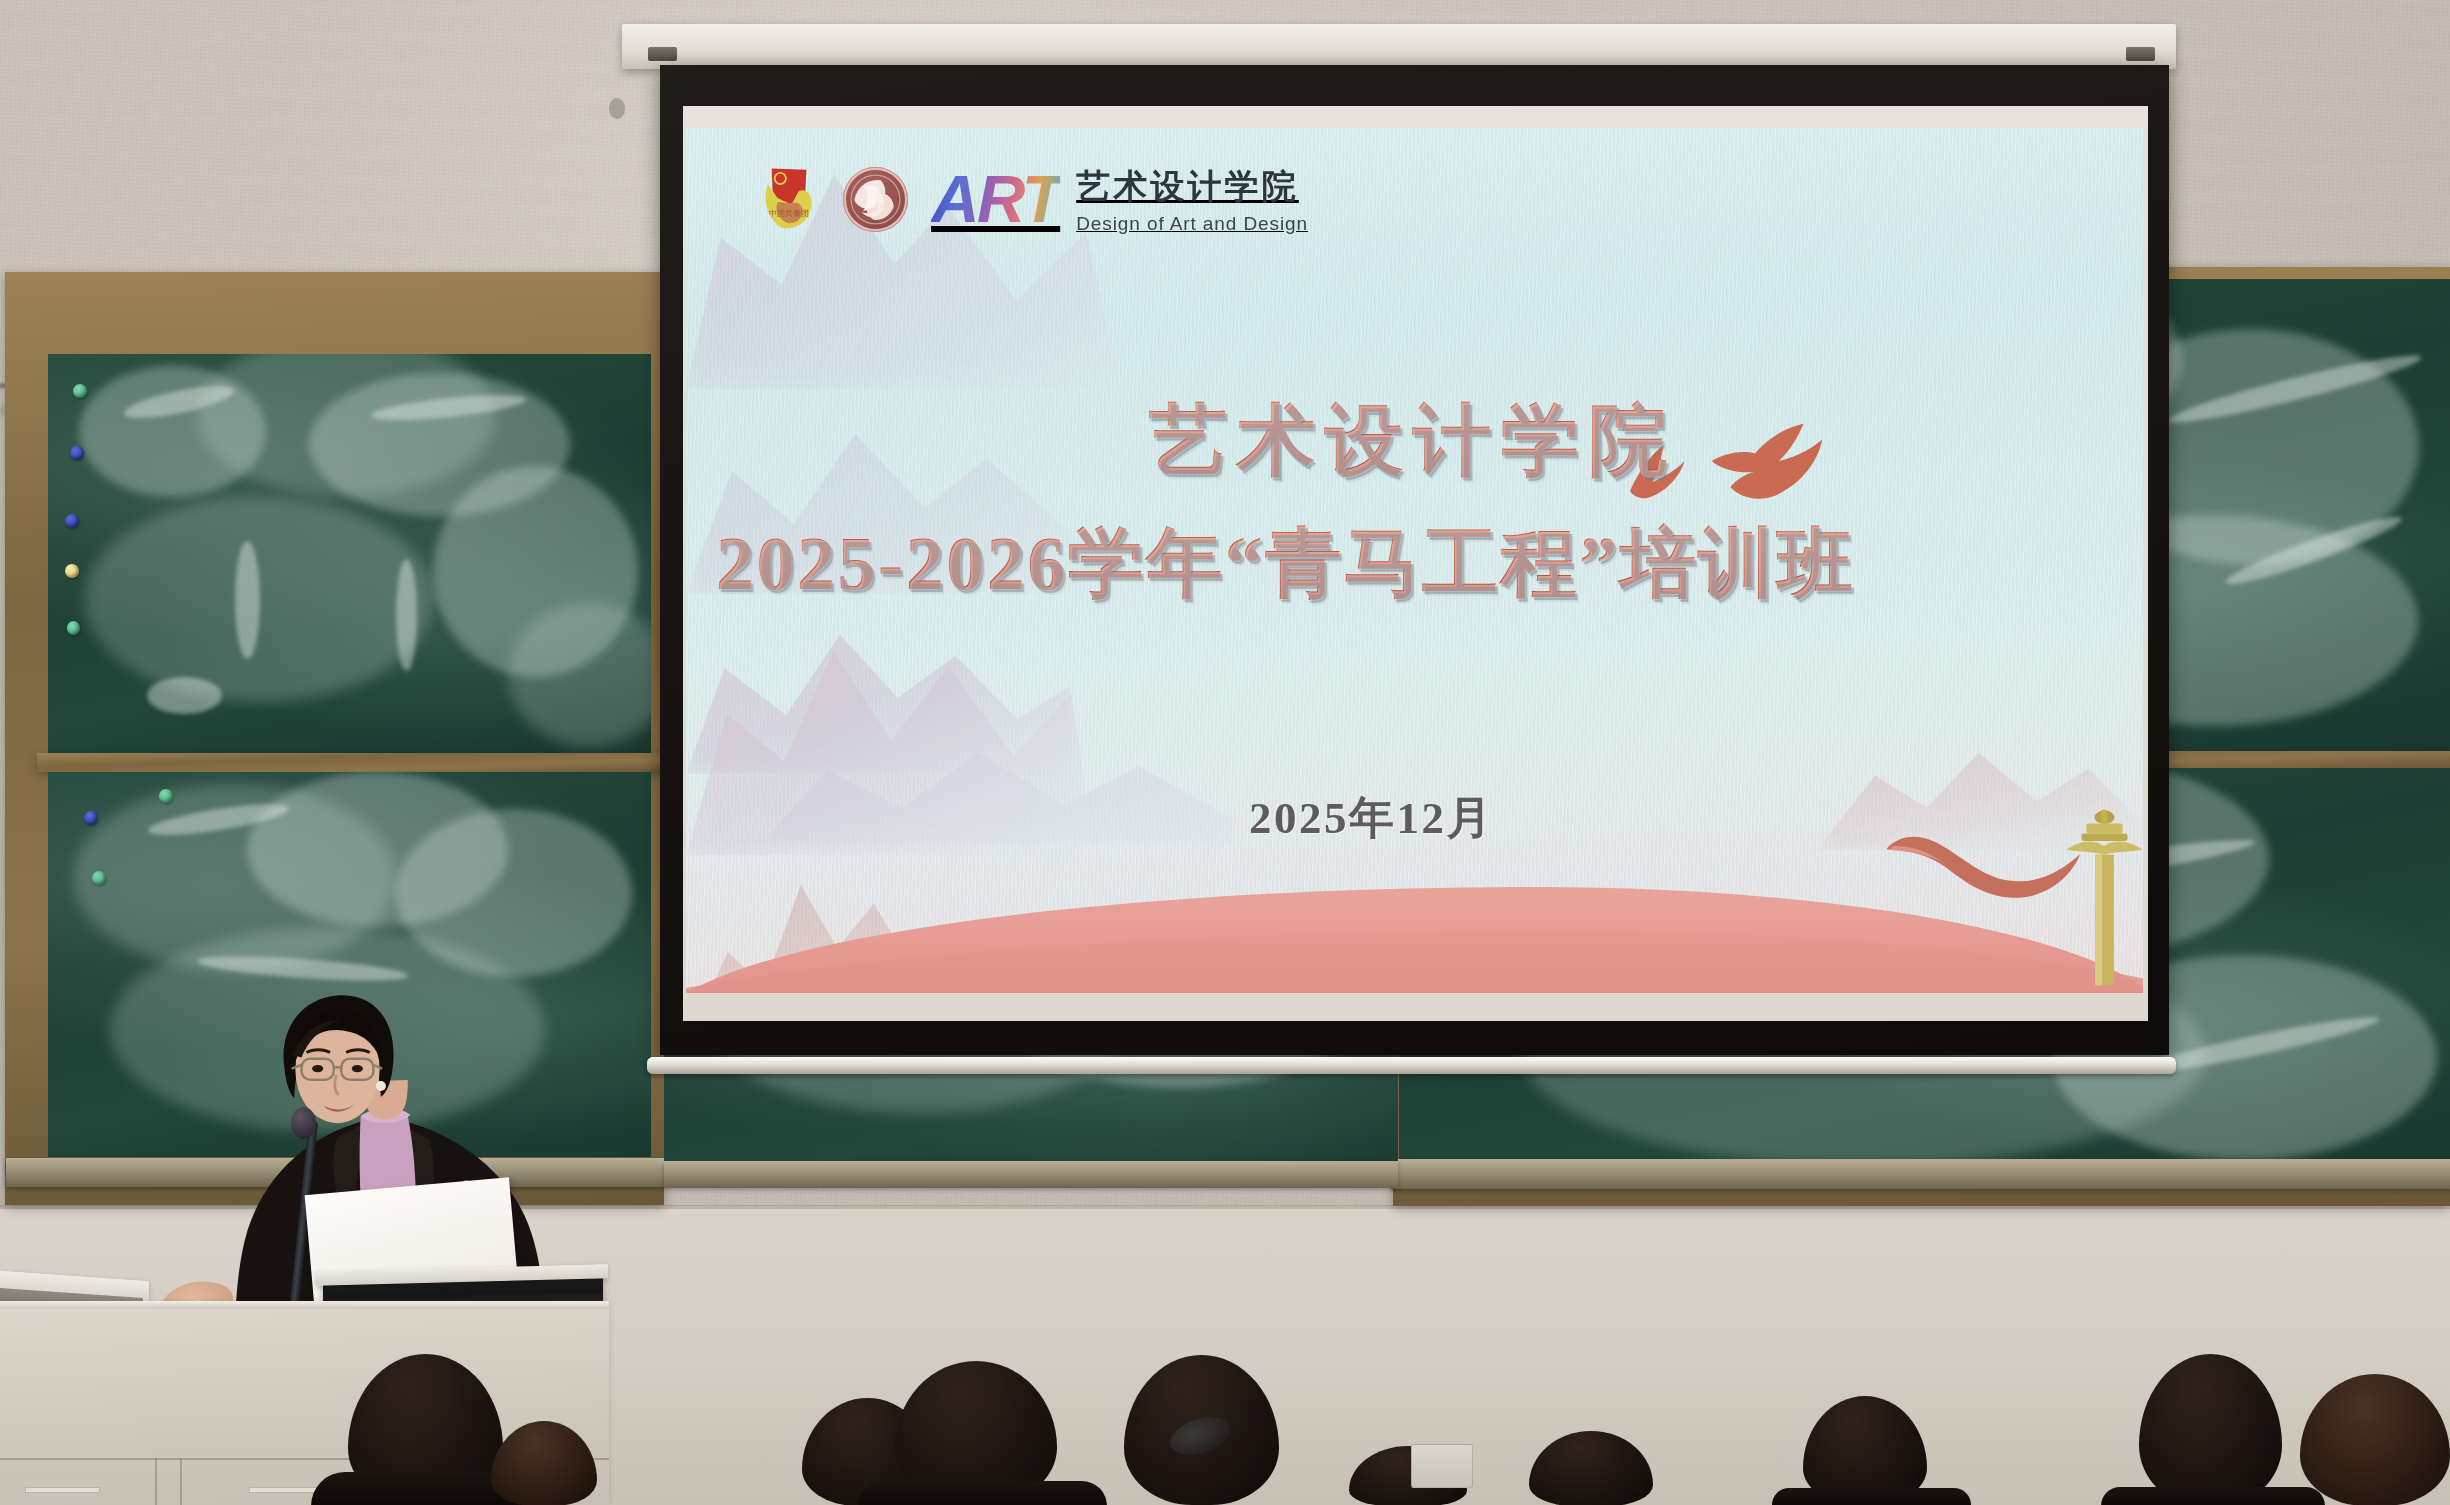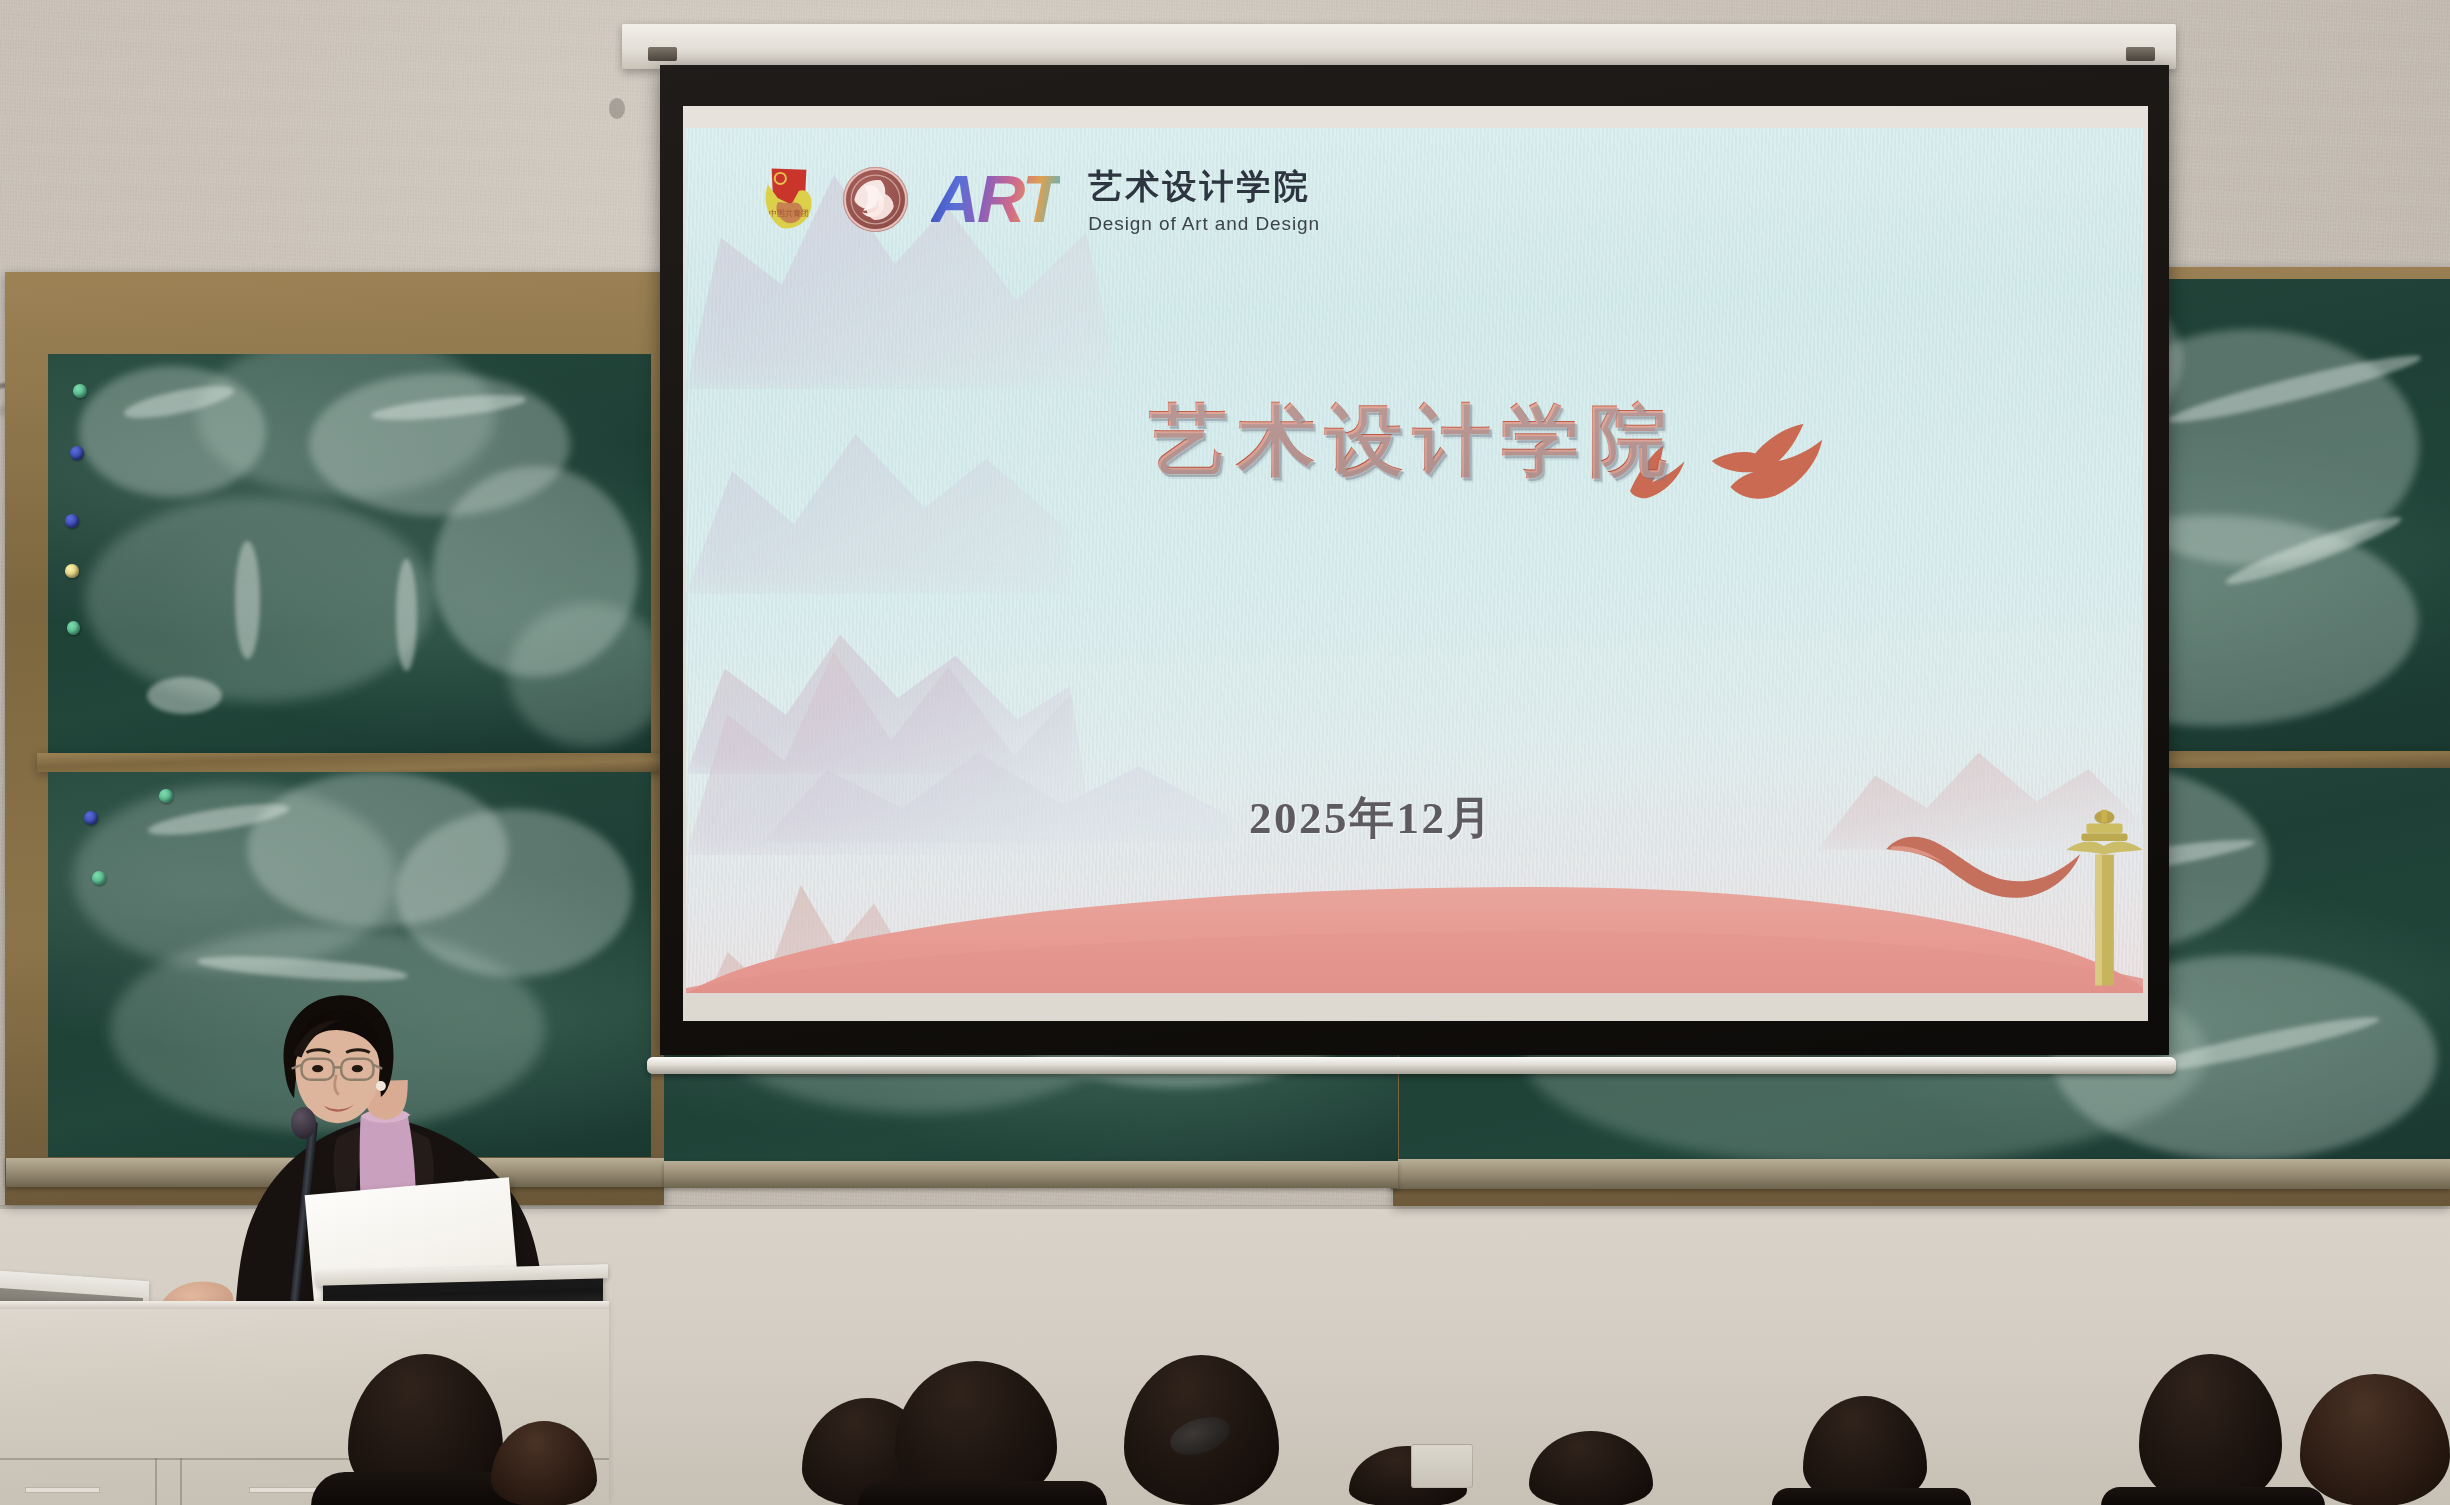--- a/index.html
+++ b/index.html
@@ -379,21 +379,21 @@
 
       <div class="seal">
         <svg viewBox="0 0 104 104" width="65" height="65" style="position:absolute;inset:0;">
           <circle cx="52" cy="52" r="49" fill="none" stroke="#f0cfc9" stroke-width="2.5" opacity=".8"></circle>
           <circle cx="52" cy="52" r="39" fill="none" stroke="#f0cfc9" stroke-width="2" opacity=".6"></circle>
           <path d="M34 30 C44 44 40 62 32 70 C46 70 58 58 58 42 C58 34 50 28 42 30 Z" fill="#fdf3f0"></path>
           <path d="M56 38 C68 48 70 66 58 76 C48 84 36 80 30 72 C44 78 58 70 58 56 Z" fill="#fbeae6"></path>
         </svg>
       </div>
 
-      <div style="display:flex;align-items:center;gap:28px;">
+      <div style="display:flex;align-items:center;gap:16px;text-decoration:underline;">
         <div class="art-mark" style="font-size:67px;">ART</div>
         <div style="display:flex;flex-direction:column;gap:2.5px;">
           <div class="school-cn" style="font-size:34px;">艺术设计学院</div>
           <div class="school-en" style="font-size:19px;">Design of Art and Design</div>
         </div>
       </div>
     </div>
 
     <div class="bird" style="left:939px;top:311px;width:93px;height:68px;">
       <svg viewBox="0 0 150 110" width="93" height="68">
@@ -401,20 +401,21 @@
       </svg>
     </div>
     <div class="bird" style="left:1023px;top:292px;width:137px;height:93px;">
       <svg viewBox="0 0 220 150" width="137" height="93">
         <path d="M4 66 C24 54 52 48 74 54 C90 34 120 12 152 6 C142 30 128 52 112 66 C134 62 160 50 182 32 C176 66 148 104 106 122 C80 132 50 126 34 108 C44 96 58 88 72 84 C46 86 20 80 4 66 Z" fill="#cb6a53"></path>
       </svg>
     </div>
 
     <div class="t-line" style="left:463px;top:261px;font-size:78px;letter-spacing:10px;">艺术设计学院</div>
 
+    <div class="t-line" style="left:30px;top:385px;font-size:76px;letter-spacing:2.5px;">2025-2026学年“青马工程”培训班</div>
 
 
     <div class="t-date" style="left:563px;top:660px;font-size:45px;letter-spacing:2.5px;">2025年12月</div>
 
     <div class="ribbon" style="left:1199px;top:695px;width:261px;height:81px;">
       <svg viewBox="0 0 420 130" width="261" height="81">
         <path d="M2 42 C20 20 50 16 80 30 C118 48 150 84 196 92 C244 100 282 78 314 50 C300 86 262 118 214 120 C162 122 128 94 96 70 C72 52 40 44 2 42 Z" fill="#c4705c"></path>
         <path d="M10 38 C40 34 70 46 96 64 C70 52 40 44 10 44 Z" fill="#e7a395" opacity=".7"></path>
       </svg>
     </div>

